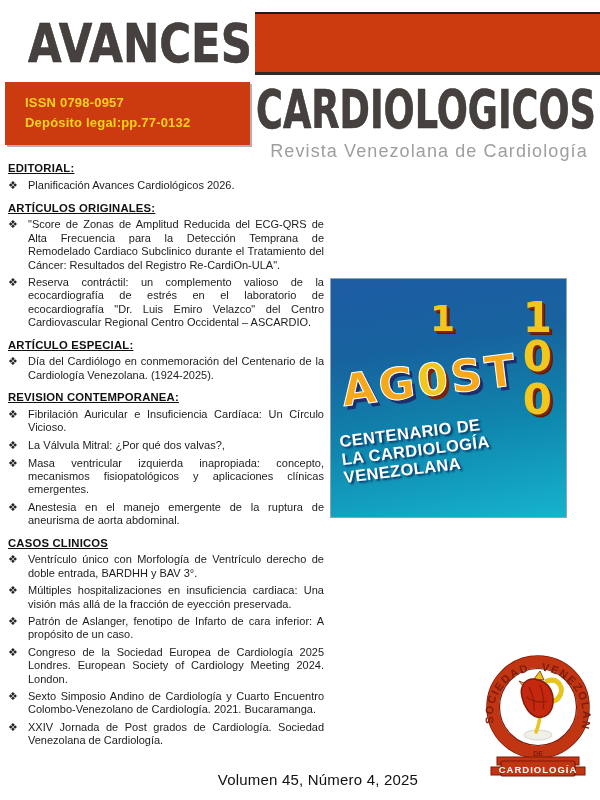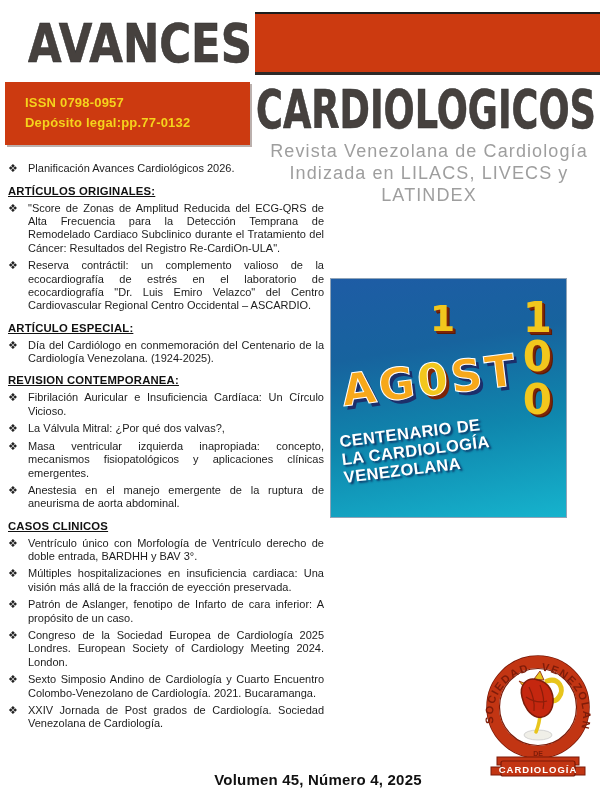--- a/index.html
+++ b/index.html
@@ -80,21 +80,21 @@
     transform:rotate(-7deg);
     color:#ffffff;font-weight:800;font-size:16.5px;line-height:1.08;
     letter-spacing:.4px;
     text-shadow:2px 2px 2px rgba(10,40,90,.85);
   }
   
   .logo{position:absolute;left:477px;top:649px;}
   .footer{
     position:absolute;left:0;top:771px;width:600px;text-align:center;
     padding-left:36px;box-sizing:border-box;
-    font-weight:bold;font-size:15px;color:#111;letter-spacing:.2px;
+    font-weight:normal;font-size:15px;color:#111;letter-spacing:.2px;
   }
 </style>
 </head>
 <body>
 
 <div>
   <svg class="avances-svg" width="232" height="68" viewBox="0 0 232 68">
     <text x="4" y="54" font-size="54" font-weight="bold" fill="#46413e" stroke="#2b2b2b" stroke-width="0.6" textLength="224" lengthAdjust="spacingAndGlyphs" font-family="DejaVu Sans, sans-serif">AVANCES</text>
   </svg>
 
@@ -106,26 +106,26 @@
       <div>Depósito legal:pp.77-0132</div>
     </div>
   </div>
 
   <svg class="cardio-svg" width="348" height="66" viewBox="0 0 348 66">
     <text x="4" y="52" font-size="54" font-weight="bold" fill="#46413e" stroke="#2b2b2b" stroke-width="0.6" textLength="340" lengthAdjust="spacingAndGlyphs" font-family="DejaVu Sans, sans-serif">CARDIOLOGICOS</text>
   </svg>
 
   <div class="subtitle">
     <div>Revista Venezolana de Cardiología</div>
-    <div>Indizada en LILACS, LIVECS y LATINDEX</div>
   </div>
 </div>
 
 <div class="toc">
     <div class="toc-section">
+      <div class="toc-heading">EDITORIAL:</div>
       <div class="toc-item">
         <span class="bullet">❖</span>
         <span class="item-text">Planificación Avances Cardiológicos 2026.</span>
       </div>
     </div>
     <div class="toc-section">
       <div class="toc-heading">ARTÍCULOS ORIGINALES:</div>
       <div class="toc-item">
         <span class="bullet">❖</span>
         <span class="item-text">"Score de Zonas de Amplitud Reducida del ECG-QRS de Alta Frecuencia para la Detección Temprana de Remodelado Cardiaco Subclinico durante el Tratamiento del Cáncer: Resultados del Registro Re-CardiOn-ULA".</span>

